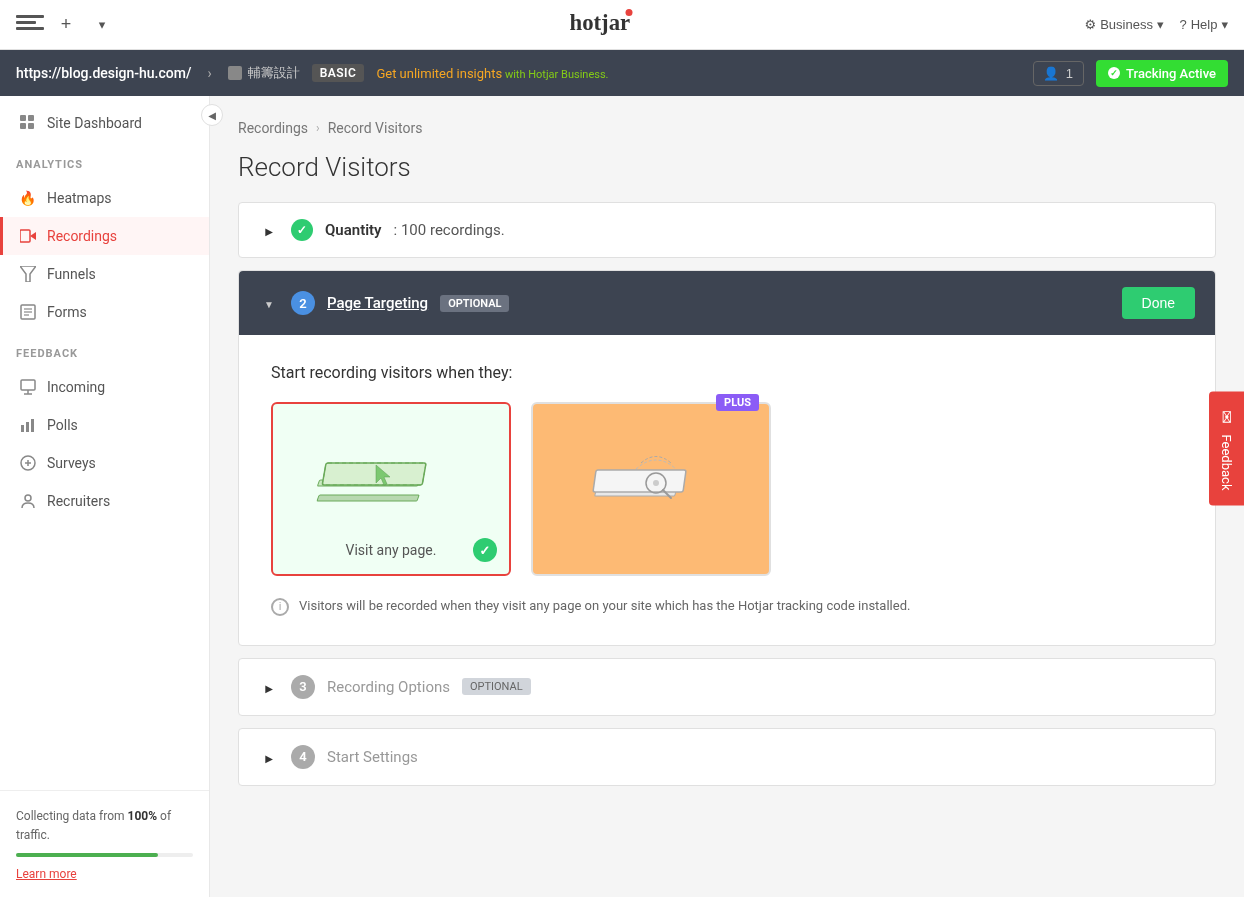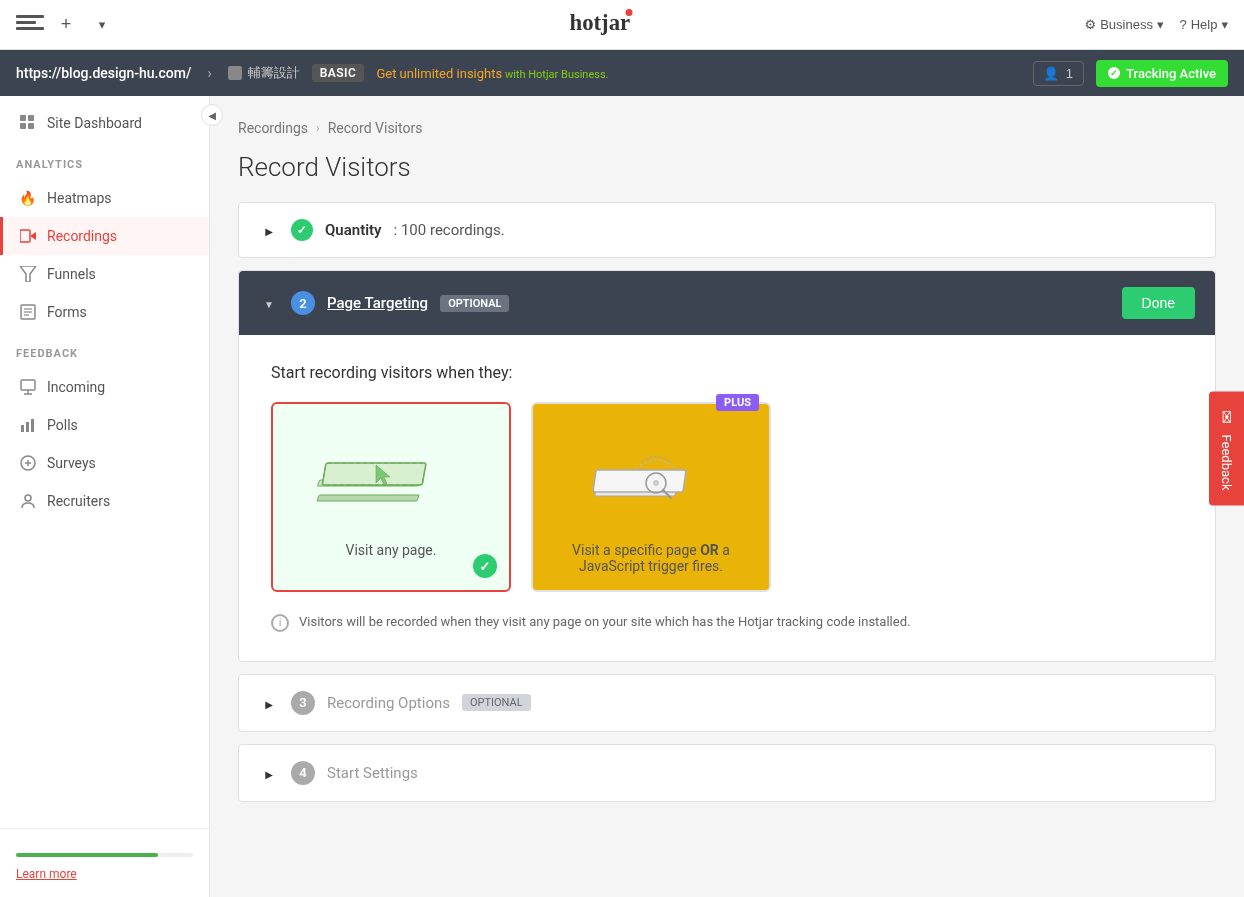--- a/index.html
+++ b/index.html
@@ -125,21 +125,21 @@
       border-radius: 4px; font-size: 14px; font-weight: 500; cursor: pointer;
     }
     .check-icon { width: 22px; height: 22px; background: #2ecc71; border-radius: 50%; display: flex; align-items: center; justify-content: center; color: #fff; font-size: 12px; font-weight: bold; flex-shrink: 0; }
 
     
     .targeting-content { padding: 28px 32px; }
     .targeting-subtitle { font-size: 16px; color: #333; margin-bottom: 20px; }
     .targeting-options { display: flex; gap: 20px; }
     .option-card {
       width: 240px; border: 2px solid #e0e0e0; border-radius: 6px; padding: 16px;
-      cursor: pointer; position: relative; background: #eab308;
+      cursor: pointer; position: relative; background: #fdba74;
     }
     .option-card.selected { border-color: #e8423d; background: #f0fff4; }
     .option-card-img {
       height: 110px; display: flex; align-items: center; justify-content: center; margin-bottom: 12px;
     }
     .option-card-label { text-align: center; font-size: 14px; color: #555; }
     .option-check {
       position: absolute; bottom: 12px; right: 12px;
       width: 24px; height: 24px; background: #2ecc71; border-radius: 50%;
       display: flex; align-items: center; justify-content: center; color: #fff; font-size: 13px; font-weight: bold;
@@ -324,20 +324,25 @@
       <span class="icon">
         <svg width="16" height="16" viewBox="0 0 16 16">
             <circle cx="8" cy="5" r="3" fill="none" stroke="#888" stroke-width="1.5"></circle>
             <path d="M2 15 Q2 10 8 10 Q14 10 14 15" fill="none" stroke="#888" stroke-width="1.5"></path>
           </svg>
       </span>
       <span>Recruiters</span>
     </div>
 
     <div class="sidebar-bottom">
+      <div class="sidebar-bottom-text">
+        <span>Collecting data from</span>
+        <strong>100%</strong>
+        <span> of traffic.</span>
+      </div>
       <div class="traffic-bar-bg">
         <div class="traffic-bar-fill"></div>
       </div>
       <a class="sidebar-bottom-link">Learn more</a>
     </div>
   </aside>
 
   <main class="main-content">
 
     <div class="breadcrumb">
@@ -412,23 +417,20 @@
                   <path d="M50,28 Q65,15 80,28" stroke="#aaa" stroke-width="1" fill="none" stroke-dasharray="3,2"></path>
                   <path d="M45,34 Q65,16 85,34" stroke="#bbb" stroke-width="1" fill="none" stroke-dasharray="3,2"></path>
 
                   <circle cx="65" cy="48" r="10" fill="none" stroke="#999" stroke-width="1.5"></circle>
                   <circle cx="65" cy="48" r="3" fill="#ccc"></circle>
 
                   <line x1="72" y1="55" x2="80" y2="63" stroke="#999" stroke-width="2" stroke-linecap="round"></line>
                 </g>
               </svg>
             </div>
-            <p class="option-card-label">
-              <span>Visit a specific page </span><strong>OR</strong><span> a JavaScript trigger fires.</span>
-            </p>
           </div>
 
         </div>
 
         <div class="info-row">
           <div class="info-icon">i</div>
           <span>Visitors will be recorded when they visit any page on your site which has the Hotjar tracking code installed.</span>
         </div>
       </div>
     </div>

